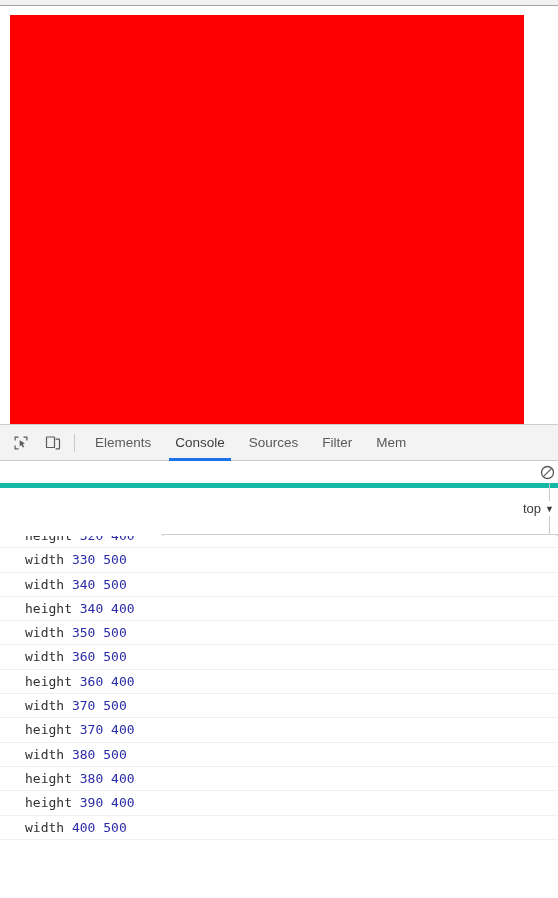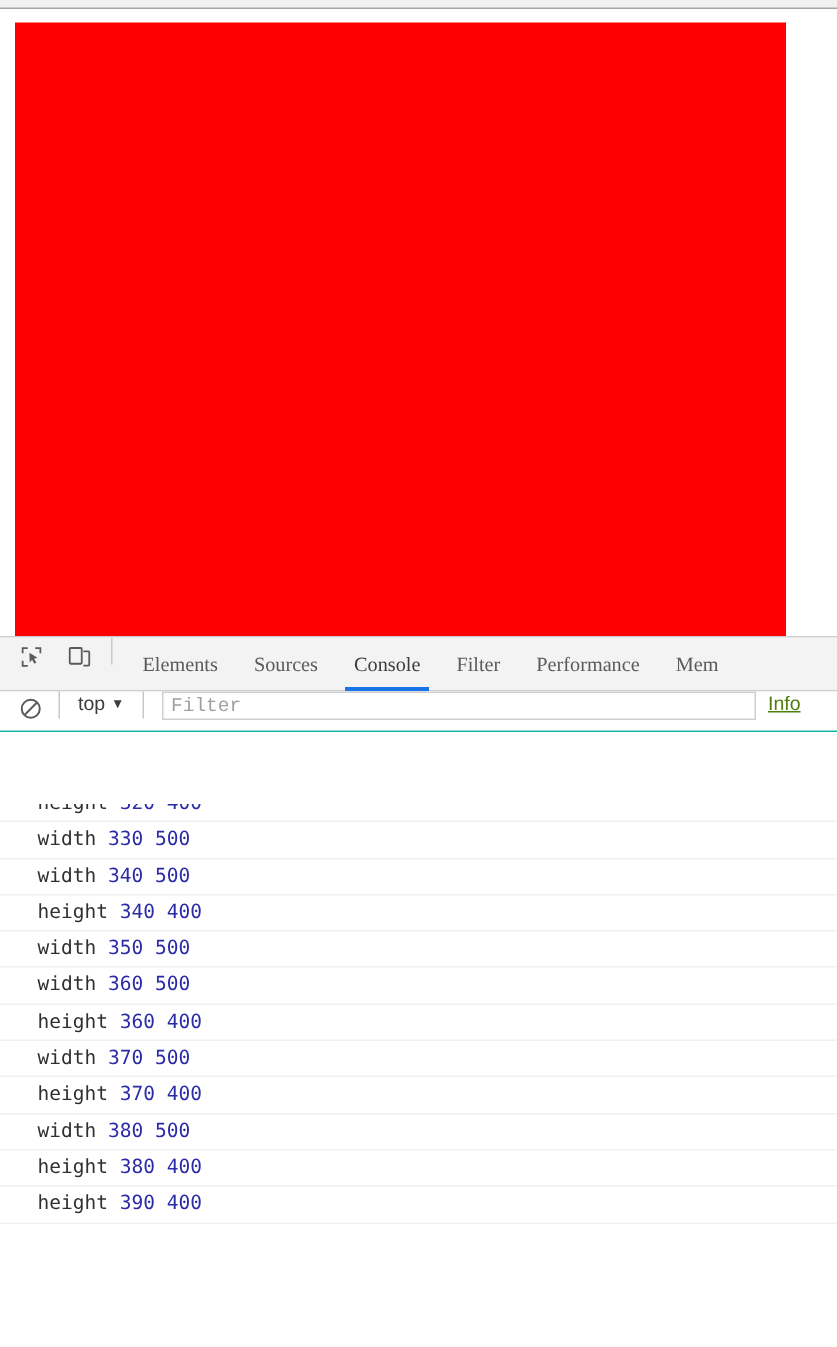--- a/index.html
+++ b/index.html
@@ -64,27 +64,26 @@
     background: #ffffff;
     border-top: 1px solid #cdcdcd;
     box-sizing: border-box;
     overflow: hidden;
   }
 
   
   .dt-tabbar {
     position: relative;
     display: flex;
-    align-items: flex-start;
+    align-items: center;
     height: 36px;
     background: #f3f3f3;
     border-bottom: 1px solid #cdcdcd;
     box-sizing: border-box;
     white-space: nowrap;
-    font-family: Liberation Serif, serif;
   }
 
   .dt-tool-icon {
     width: 26px;
     height: 26px;
     margin-left: 6px;
     display: flex;
     align-items: center;
     justify-content: center;
     flex: none;
@@ -119,26 +118,27 @@
     right: 6px;
     bottom: 0;
     height: 3px;
     background: #1a73e8;
   }
 
   
   .dt-filterbar {
     position: relative;
     display: flex;
-    align-items: flex-start;
+    align-items: flex-end;
     height: 27px;
     background: #ffffff;
-    border-bottom: 1px solid #14b8a6;
+    border-bottom: 5px solid #14b8a6;
     box-sizing: border-box;
     white-space: nowrap;
+    flex-direction: column;
   }
 
   .clear-icon {
     width: 22px;
     height: 22px;
     margin-left: 9px;
     display: flex;
     align-items: center;
     justify-content: center;
     flex: none;
@@ -248,24 +248,23 @@
       <div class="dt-tool-icon">
         <svg class="svg-ico" width="16" height="16" viewBox="0 0 16 16" aria-hidden="true">
           <rect x="1.5" y="2" width="8" height="10.5" rx="0.6" fill="none" stroke="#5a5a5a" stroke-width="1.2"></rect>
           <path d="M10.6 4.2h3.3a.6.6 0 01.6.6v8.4a.6.6 0 01-.6.6h-3.3" fill="none" stroke="#5a5a5a" stroke-width="1.2"></path>
         </svg>
       </div>
 
       <div class="dt-sep"></div>
 
       <div class="dt-tab">Elements</div>
+      <div class="dt-tab active">Console</div>
       <div class="dt-tab">Sources</div>
-      <div class="dt-tab active">Console</div>
       <div class="dt-tab">Filter</div>
-      <div class="dt-tab">Performance</div>
       <div class="dt-tab">Mem</div>
     </div>
 
     <div class="dt-filterbar">
 
       <div class="clear-icon">
         <svg class="svg-ico" width="15" height="15" viewBox="0 0 16 16" aria-hidden="true">
           <circle cx="8" cy="8" r="6.4" fill="none" stroke="#5a5a5a" stroke-width="1.4"></circle>
           <line x1="3.6" y1="12.4" x2="12.4" y2="3.6" stroke="#5a5a5a" stroke-width="1.4"></line>
         </svg>
@@ -292,17 +291,18 @@
           <div class="console-row"><span class="prop">width </span><span class="num">340 </span><span class="num">500</span></div>
           <div class="console-row"><span class="prop">height </span><span class="num">340 </span><span class="num">400</span></div>
           <div class="console-row"><span class="prop">width </span><span class="num">350 </span><span class="num">500</span></div>
           <div class="console-row"><span class="prop">width </span><span class="num">360 </span><span class="num">500</span></div>
           <div class="console-row"><span class="prop">height </span><span class="num">360 </span><span class="num">400</span></div>
           <div class="console-row"><span class="prop">width </span><span class="num">370 </span><span class="num">500</span></div>
           <div class="console-row"><span class="prop">height </span><span class="num">370 </span><span class="num">400</span></div>
           <div class="console-row"><span class="prop">width </span><span class="num">380 </span><span class="num">500</span></div>
           <div class="console-row"><span class="prop">height </span><span class="num">380 </span><span class="num">400</span></div>
           <div class="console-row"><span class="prop">height </span><span class="num">390 </span><span class="num">400</span></div>
+          <div class="console-row"><span class="prop">width </span><span class="num">400 </span><span class="num">500</span></div>
         </div>
     </div>
 
   </div>
 </div>
 
 </body></html>

